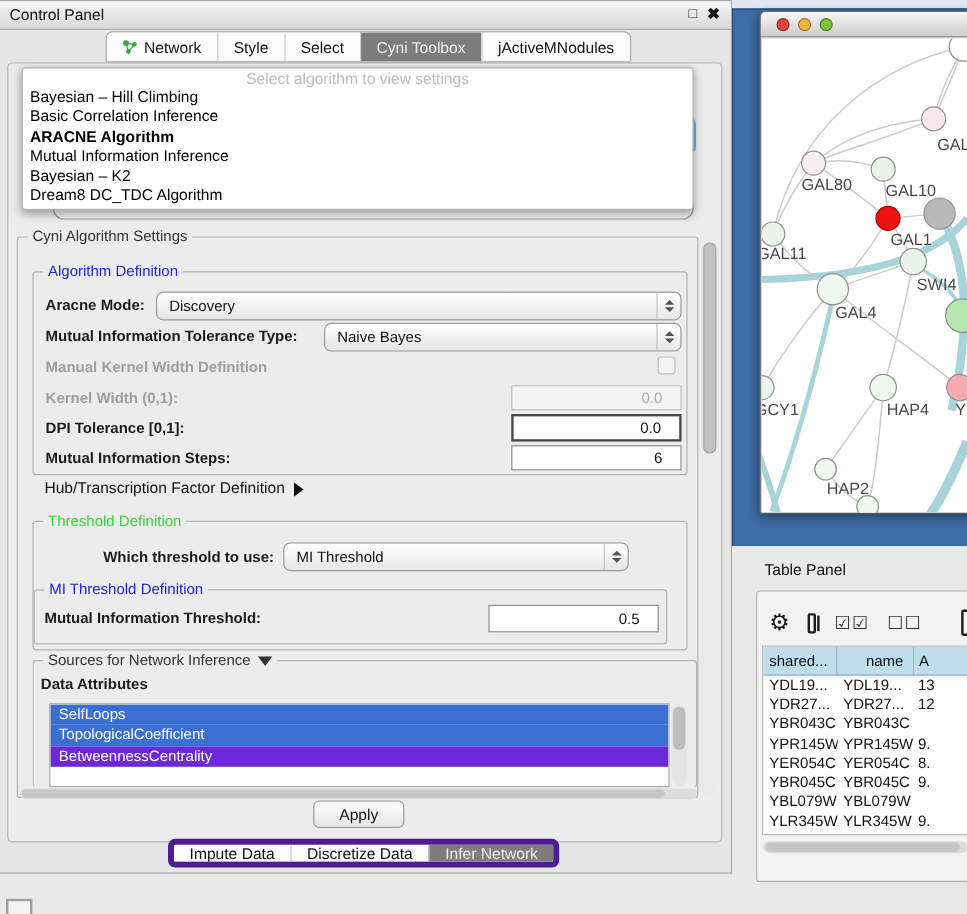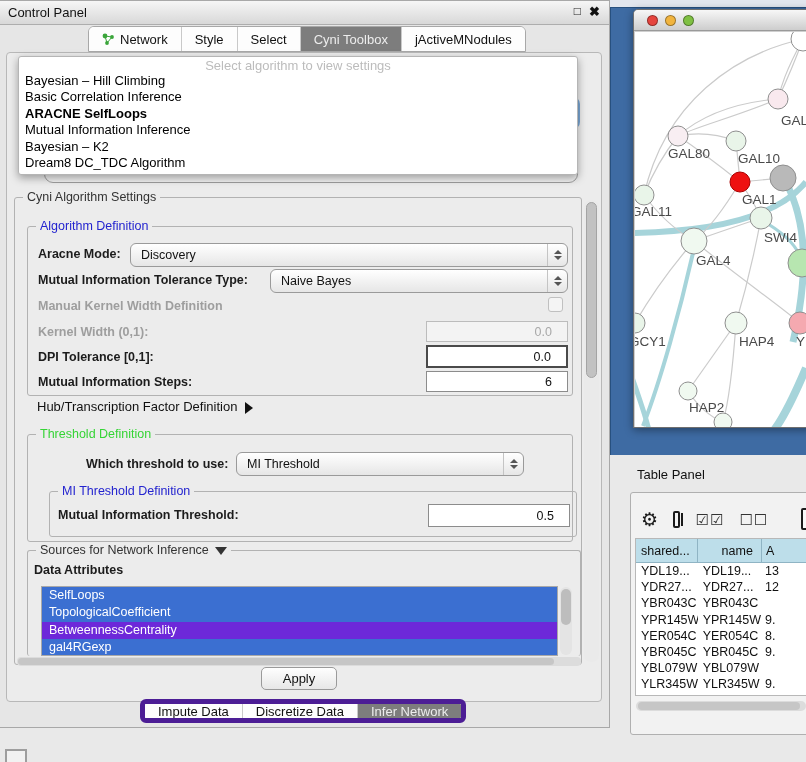--- a/index.html
+++ b/index.html
@@ -36,21 +36,21 @@
 
   
   .gbox { position:absolute; border:1px solid #b2b2b2; border-radius:3px; }
   .gbox-label { position:absolute; top:-8px; left:8px; background:#ececec; padding:0 4px; font-size:12.5px; color:#333; white-space:nowrap; }
   .gbox-label.blue { color:#2323cf; }
   .gbox-label.green { color:#35d435; }
 
   #g-settings { left:14px; top:196px; width:568px; height:468px; }
   #g-algdef  { left:12px; top:28px; width:546px; height:170px; }
   #g-thresh  { left:12px; top:236px; width:546px; height:108px; }
-  #g-mithr   { left:21px;  top:56px; width:528px; height:46px; }
+  #g-mithr   { left:0;  top:56px; width:528px; height:46px; }
   #g-sources { left:12px; top:352px; width:554px; height:106px; border-bottom:none; }
 
   .flabel { position:absolute; font-size:12.5px; font-weight:bold; color:#1c1c1c; white-space:nowrap; }
   .flabel.dis { color:#9e9e9e; }
 
   
   .combo { position:absolute; height:24px; background:linear-gradient(#ffffff,#e6e6e6); border:1px solid #9a9a9a; border-radius:6px; display:flex; align-items:center; }
   .combo .ctext { flex:1; font-size:12.5px; color:#111; padding-left:10px; white-space:nowrap; overflow:hidden; }
   .combo .stp { width:20px; display:flex; flex-direction:column; align-items:center; justify-content:center; gap:2px; border-left:1px solid #c4c4c4; height:100%; }
   .combo .stp i { display:block; width:0; height:0; border-left:4px solid transparent; border-right:4px solid transparent; }
@@ -159,21 +159,21 @@
       </div>
 
     <div id="combo-sliver"></div>
     <div id="focus-sliver"></div>
 
     <div id="algo-dropdown">
       <div id="algo-prompt">Select algorithm to view settings</div>
       <div id="algo-items">
           <div class="algo-item">Bayesian – Hill Climbing</div>
           <div class="algo-item">Basic Correlation Inference</div>
-          <div class="algo-item bold">ARACNE SelfLoops</div>
+          <div class="algo-item bold">ARACNE Algorithm</div>
           <div class="algo-item">Mutual Information Inference</div>
           <div class="algo-item">Bayesian – K2</div>
           <div class="algo-item">Dream8 DC_TDC Algorithm</div>
         </div>
     </div>
 
     <div class="gbox" id="g-settings">
       <span class="gbox-label">Cyni Algorithm Settings</span>
 
       <div class="gbox" id="g-algdef">
@@ -235,21 +235,20 @@
 
       <div class="gbox" id="g-sources">
         <span class="gbox-label"><span>Sources for Network Inference</span><span class="tri-down"></span></span>
         <span class="flabel" style="left:6px; top:12px;">Data Attributes</span>
       </div>
 
       <div id="attr-list">
           <div class="attr-item sel" style="background: rgb(59, 111, 209);">SelfLoops</div>
           <div class="attr-item sel" style="background: rgb(59, 111, 209);">TopologicalCoefficient</div>
           <div class="attr-item sel" style="background: #6d28d9;">BetweennessCentrality</div>
-          <div class="attr-item sel" style="background: rgb(59, 111, 209);">gal4RGexp</div>
         </div>
       <div id="attr-vscroll">
           <div id="attr-vthumb"></div>
         </div>
 
       <div id="set-vscroll">
           <div id="set-vthumb"></div>
         </div>
       <div id="set-hscroll">
           <div id="set-hthumb"></div>

